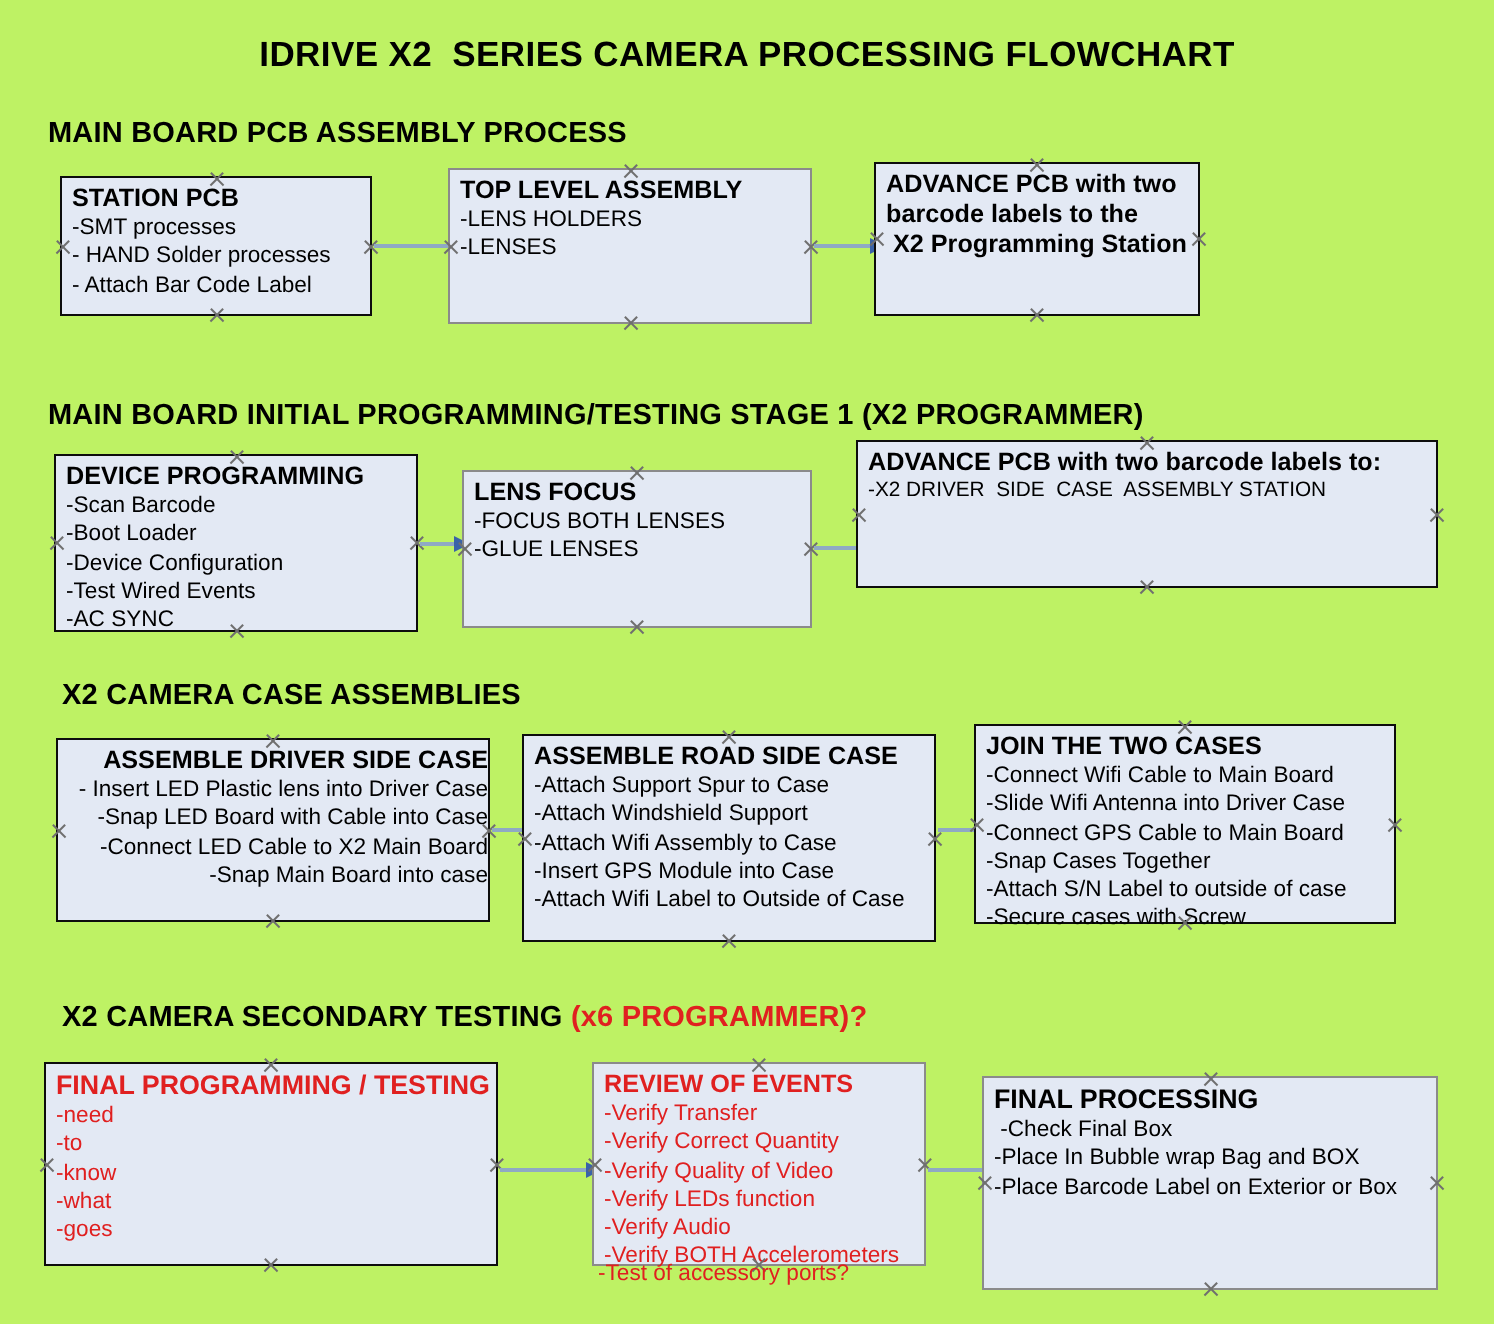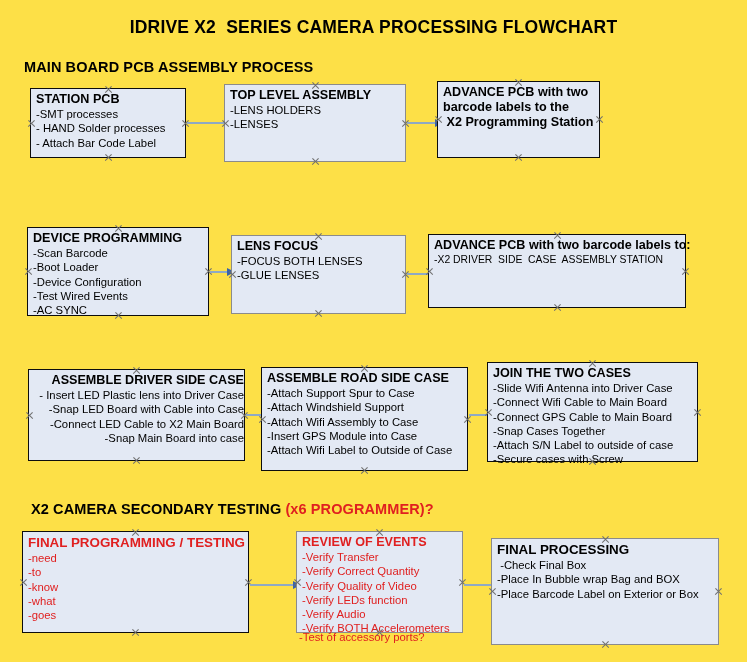--- a/index.html
+++ b/index.html
@@ -8,21 +8,21 @@
     background: #ffffff;
   }
   body {
     font-family: "Liberation Sans", sans-serif;
     -webkit-font-smoothing: antialiased;
   }
   #canvas {
     position: relative;
     width: 747px;
     height: 662px;
-    background: #fde047;
+    background: #bef264;
     overflow: hidden;
   }
 
   
   .doc-title {
     position: absolute;
     left: 0;
     top: 17px;
     width: 747px;
     text-align: center;
@@ -175,20 +175,21 @@
       <div class="node-title">ADVANCE PCB with two</div>
       <div class="node-title">barcode labels to the</div>
       <div class="node-title"> X2 Programming Station</div>
     </div>
     <span class="hx" style="left:50%; top:0;"></span>
     <span class="hx" style="left:50%; top:100%;"></span>
     <span class="hx" style="left:0; top:50%;"></span>
     <span class="hx" style="left:100%; top:50%;"></span>
   </div>
 
+  <div class="section-heading" style="left:24px; top:200px;">MAIN BOARD INITIAL PROGRAMMING/TESTING STAGE 1 (X2 PROGRAMMER)</div>
 
   <div class="node border-black" style="left:27px; top:227px; width:182px; height:89px;">
     <div class="node-inner">
       <div class="node-title">DEVICE PROGRAMMING</div>
       <div class="node-line">-Scan Barcode</div>
       <div class="node-line">-Boot Loader</div>
       <div class="node-line">-Device Configuration</div>
       <div class="node-line">-Test Wired Events</div>
       <div class="node-line">-AC SYNC</div>
     </div>
@@ -211,31 +212,32 @@
     <span class="hx" style="left:50%; top:0;"></span>
     <span class="hx" style="left:50%; top:100%;"></span>
     <span class="hx" style="left:0; top:50%;"></span>
     <span class="hx" style="left:100%; top:50%;"></span>
   </div>
 
   <div class="conn" style="left:407px; top:273px; width:22px;">
     <span class="head"></span>
   </div>
 
-  <div class="node border-black" style="left:428px; top:234px; width:258px; height:74px;">
+  <div class="node border-black" style="left:428px; top:220px; width:291px; height:74px;">
     <div class="node-inner">
       <div class="node-title">ADVANCE PCB with two barcode labels to:</div>
       <div class="node-line small">-X2 DRIVER  SIDE  CASE  ASSEMBLY STATION</div>
     </div>
     <span class="hx" style="left:50%; top:0;"></span>
     <span class="hx" style="left:50%; top:100%;"></span>
     <span class="hx" style="left:0; top:50%;"></span>
     <span class="hx" style="left:100%; top:50%;"></span>
   </div>
 
+  <div class="section-heading" style="left:31px; top:340px;">X2 CAMERA CASE ASSEMBLIES</div>
 
   <div class="node border-black" style="left:28px; top:369px; width:217px; height:92px;text-align:right;">
     <div class="node-inner">
       <div class="node-title">ASSEMBLE DRIVER SIDE CASE</div>
       <div class="node-line">- Insert LED Plastic lens into Driver Case</div>
       <div class="node-line">-Snap LED Board with Cable into Case</div>
       <div class="node-line">-Connect LED Cable to X2 Main Board</div>
       <div class="node-line">-Snap Main Board into case</div>
     </div>
     <span class="hx" style="left:50%; top:0;"></span>
@@ -263,22 +265,22 @@
     <span class="hx" style="left:100%; top:50%;"></span>
   </div>
 
   <div class="conn" style="left:469px; top:414px; width:19px;">
     <span class="head"></span>
   </div>
 
   <div class="node border-black" style="left:487px; top:362px; width:211px; height:100px;">
     <div class="node-inner">
       <div class="node-title">JOIN THE TWO CASES</div>
+      <div class="node-line">-Connect Wifi Cable to Main Board</div>
       <div class="node-line">-Slide Wifi Antenna into Driver Case</div>
-      <div class="node-line">-Connect Wifi Cable to Main Board</div>
       <div class="node-line">-Connect GPS Cable to Main Board</div>
       <div class="node-line">-Snap Cases Together</div>
       <div class="node-line">-Attach S/N Label to outside of case</div>
       <div class="node-line">-Secure cases with Screw</div>
     </div>
     <span class="hx" style="left:50%; top:0;"></span>
     <span class="hx" style="left:50%; top:100%;"></span>
     <span class="hx" style="left:0; top:50%;"></span>
     <span class="hx" style="left:100%; top:50%;"></span>
   </div>

